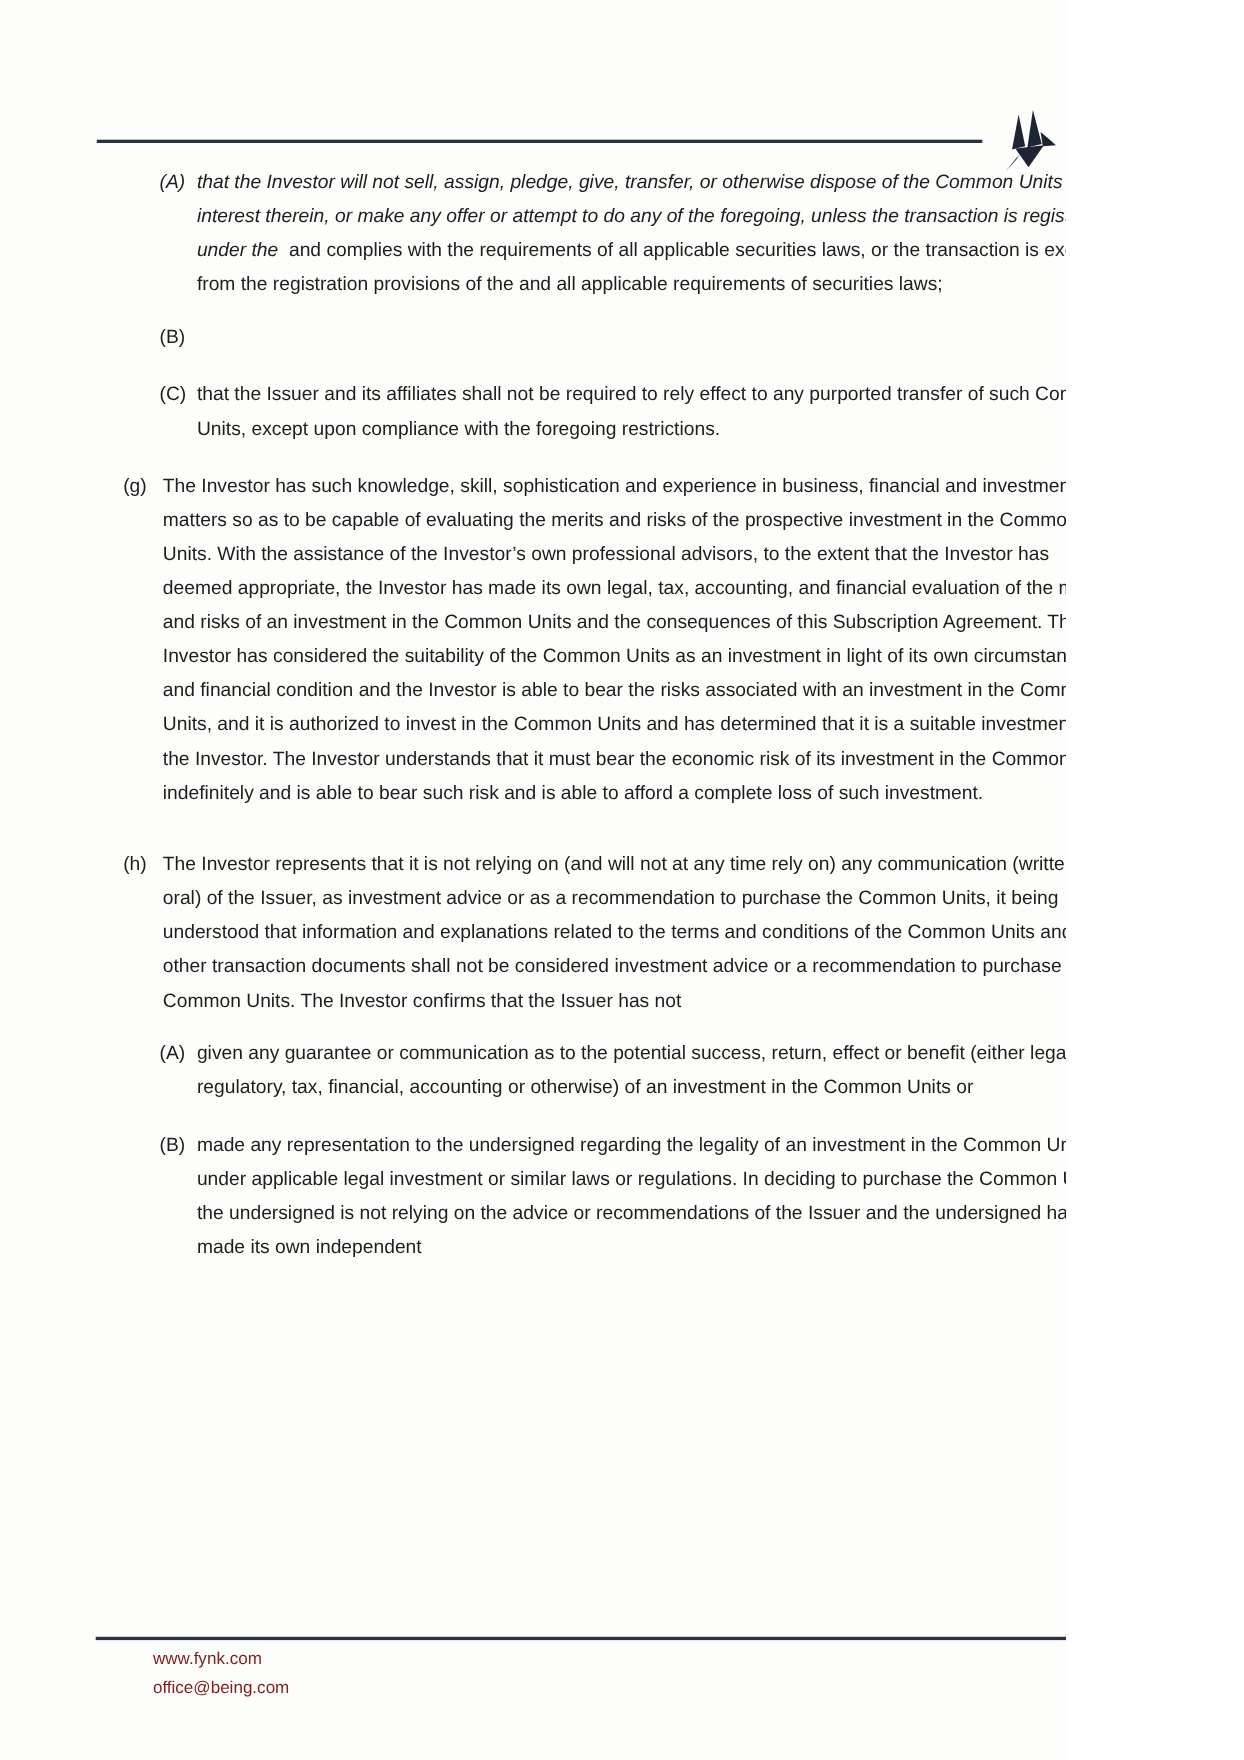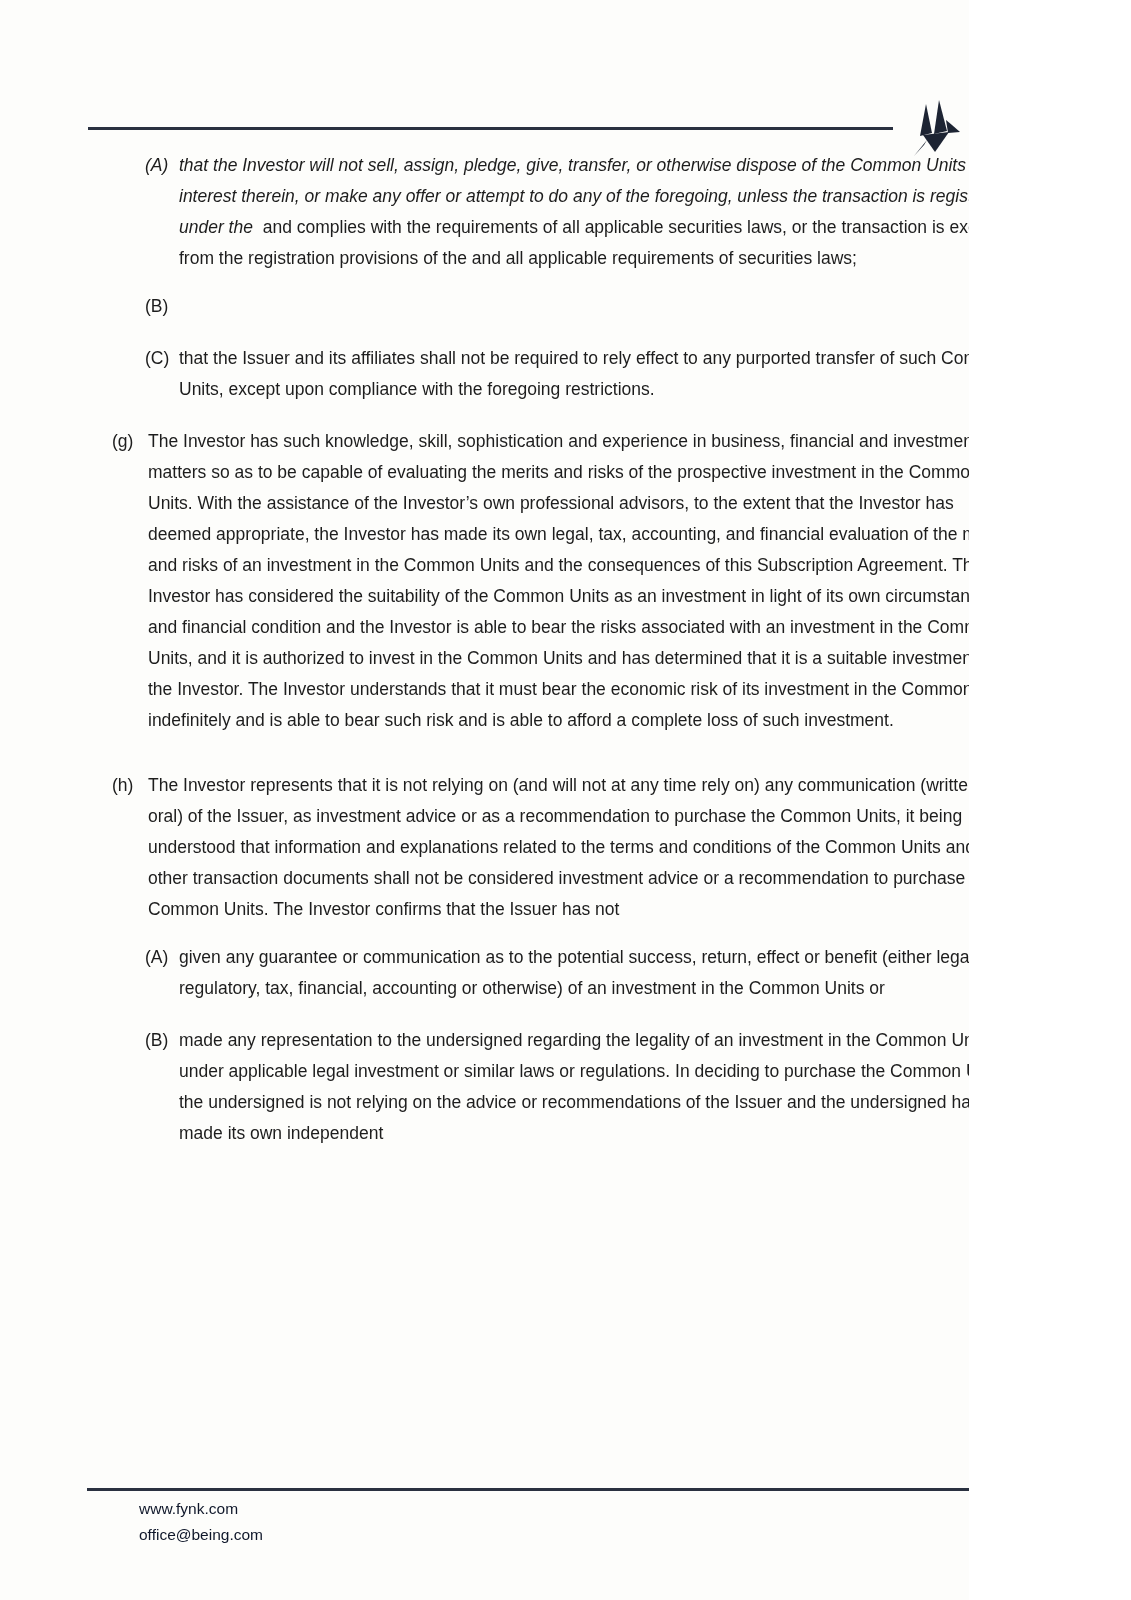--- a/index.html
+++ b/index.html
@@ -70,21 +70,21 @@
     width: 957px;
     height: 3px;
     background: #2a3140;
   }
   .footer-links {
     position: absolute;
     left: 139px;
     top: 1496px;
     font-size: 15.5px;
     line-height: 26px;
-    color: #0f172a;
+    color: #7f1d1d;
   }
 </style>
 </head>
 <body>
 
 <div class="page">
 
   <div class="header-rule"></div>
   <div class="logo">
     <svg viewBox="0 0 50 56" aria-hidden="true">

